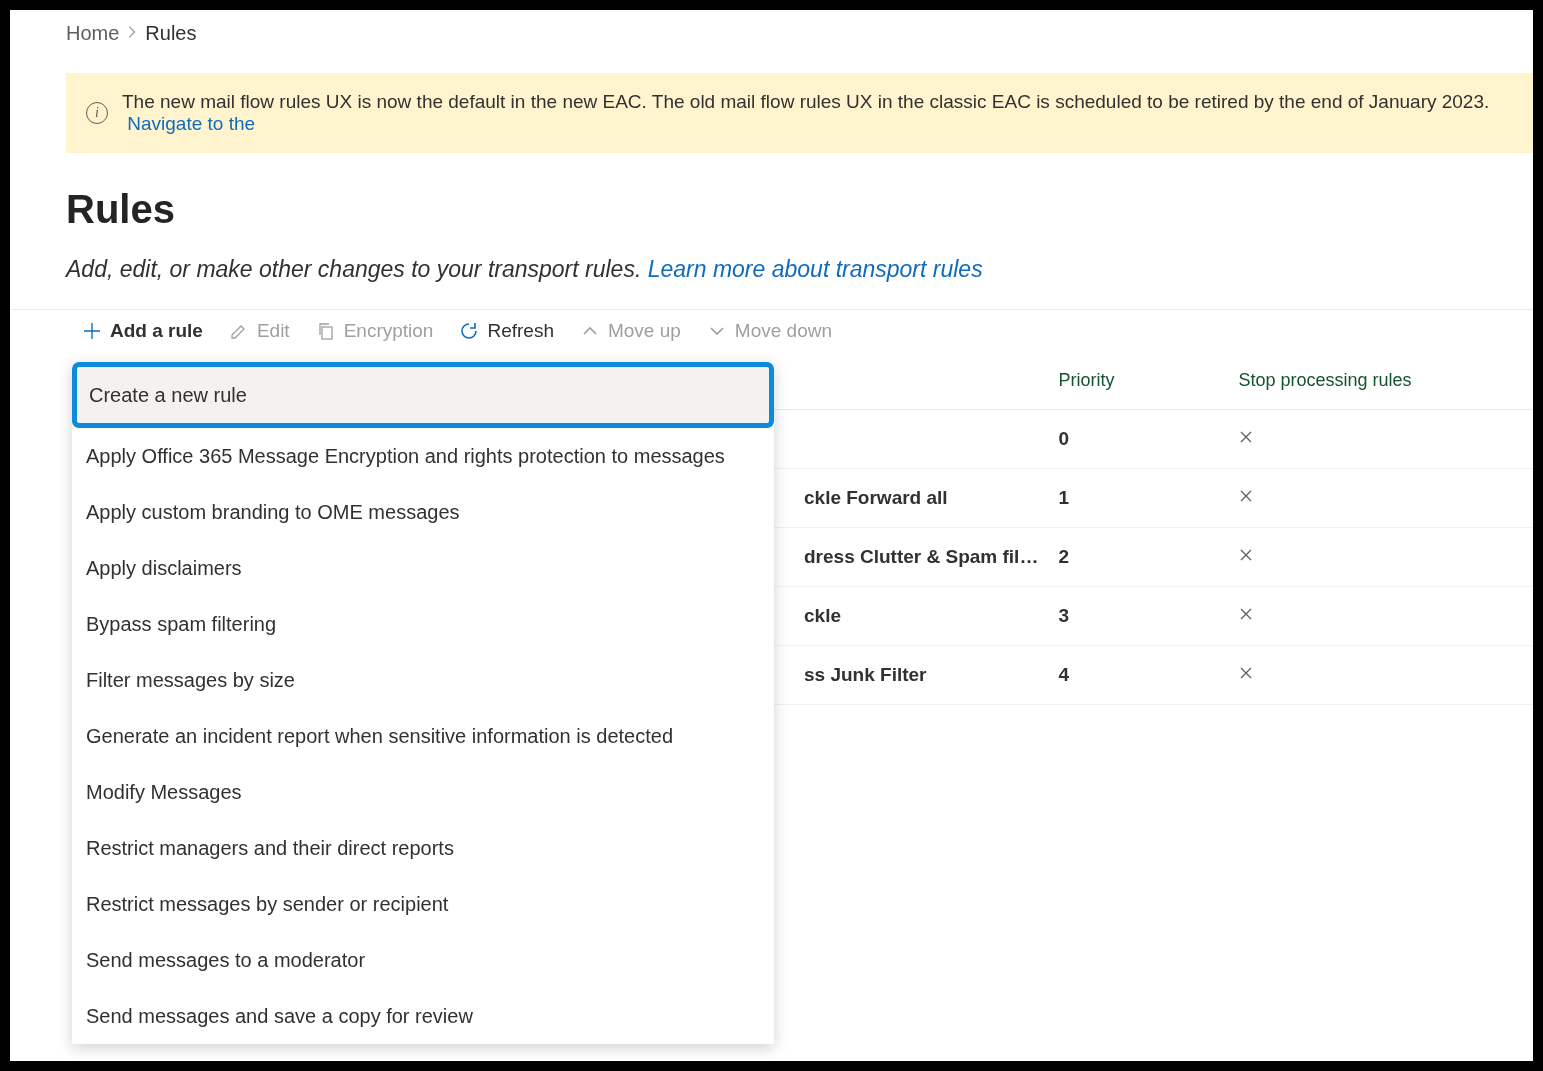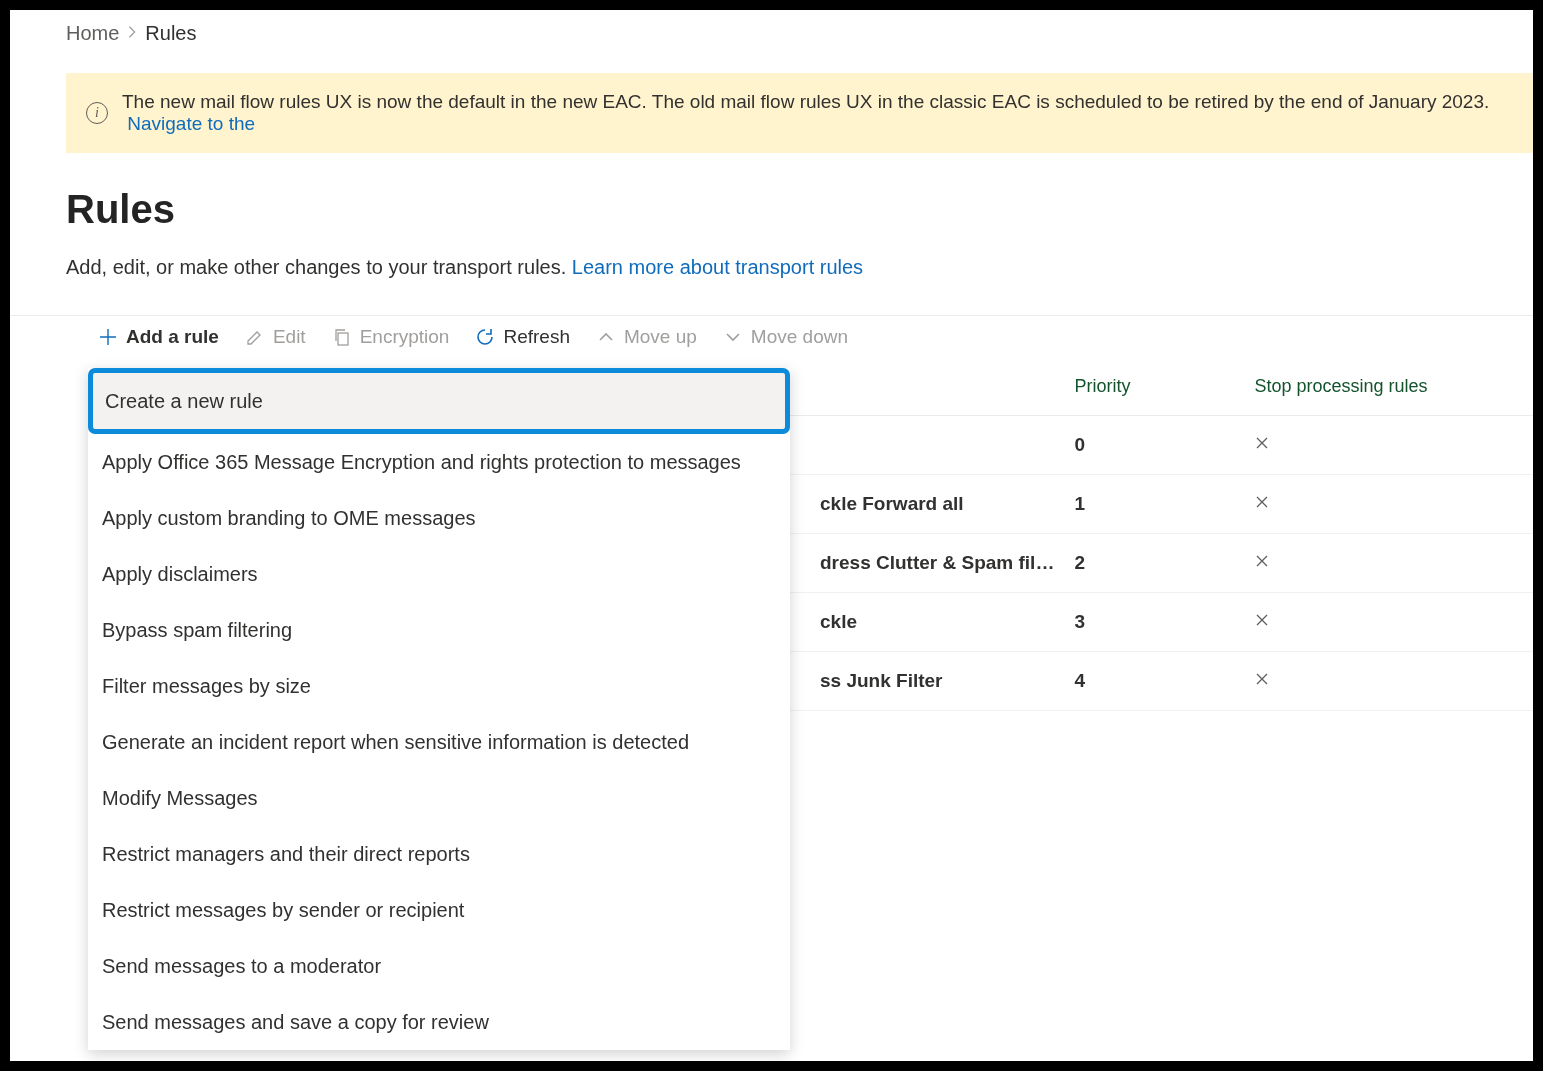--- a/index.html
+++ b/index.html
@@ -56,29 +56,30 @@
     padding-bottom: 1px;
   }
   .banner a { color: #0f6cbd; text-decoration: none; }
   h1.page-title {
     font-size: 40px;
     font-weight: 700;
     margin: 34px 0 24px 0;
     color: #242424;
   }
   .subtext {
-    font-size: 20px;
-    color: #323130;
-    margin-bottom: 36px;
+    font-size: 23px;
+    color: #323130;
+    margin-bottom: 26px;
+    font-style: italic;
   }
   .subtext a { color: #0f6cbd; text-decoration: none; }
   .toolbar-wrap {
     border-top: 1px solid #edebe9;
     margin-left: -56px;
-    padding-left: 80px;
+    padding-left: 64px;
   }
   .toolbar {
     display: flex;
     align-items: center;
     gap: 26px;
     padding: 10px 0 10px 8px;
     font-size: 19px;
     position: relative;
   }
   .tb-btn {

